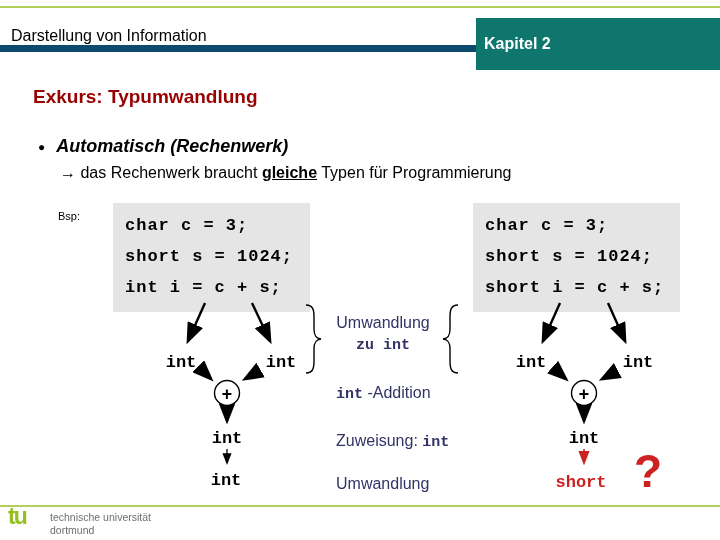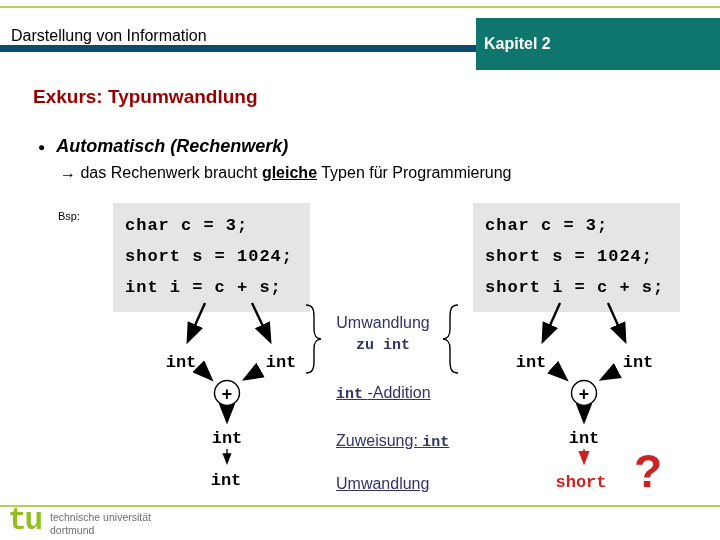--- a/index.html
+++ b/index.html
@@ -34,28 +34,28 @@
   .plus{font-family:"Liberation Mono",monospace;font-weight:bold;font-size:18px;
         text-anchor:middle;fill:#000;}
   .dint{position:absolute;transform:translateX(-50%);white-space:nowrap;
         font-family:"Liberation Mono",monospace;font-weight:bold;font-size:17px;color:#000;}
   .dshort{color:#CC2222;}
   .qmark{left:634px;top:444px;font-size:46px;font-weight:bold;color:#CC2222;}
   
   .navy{color:#333366;}
   .mono{font-family:"Liberation Mono",monospace;font-weight:bold;font-size:15px;}
   .umwandlung{left:308px;top:312px;width:150px;text-align:center;font-size:16px;line-height:21px;}
-  .mid-label{font-size:16px;white-space:nowrap;text-decoration:underline;}
+  .mid-label{font-size:16px;white-space:nowrap;}
   .addition{left:336px;top:384px;}
   .ergebnis{left:336px;top:432px;}
   .zuweisung{left:336px;top:475px;}
   
   .footer-line{left:0;top:505px;width:720px;height:2px;background:#B4CE5A;}
-  .tu-logo{left:8px;top:503px;font-family:Liberation Mono, monospace;font-weight:bold;
-           font-size:31px;letter-spacing:-2px;color:#95BF1F;}
+  .tu-logo{left:8px;top:503px;font-family:Liberation Sans, sans-serif;font-weight:bold;
+           font-size:23px;letter-spacing:-2px;color:#95BF1F;}
   .uni-name{left:50px;top:511px;font-size:10.5px;line-height:13px;color:#6F6F6F;}
   .credit{right:6px;top:507px;text-align:right;font-size:11.5px;color:#000;line-height:14px;}
 </style>
 </head>
 <body>
 
 <div>
 
   <div class="abs top-line"></div>
 

